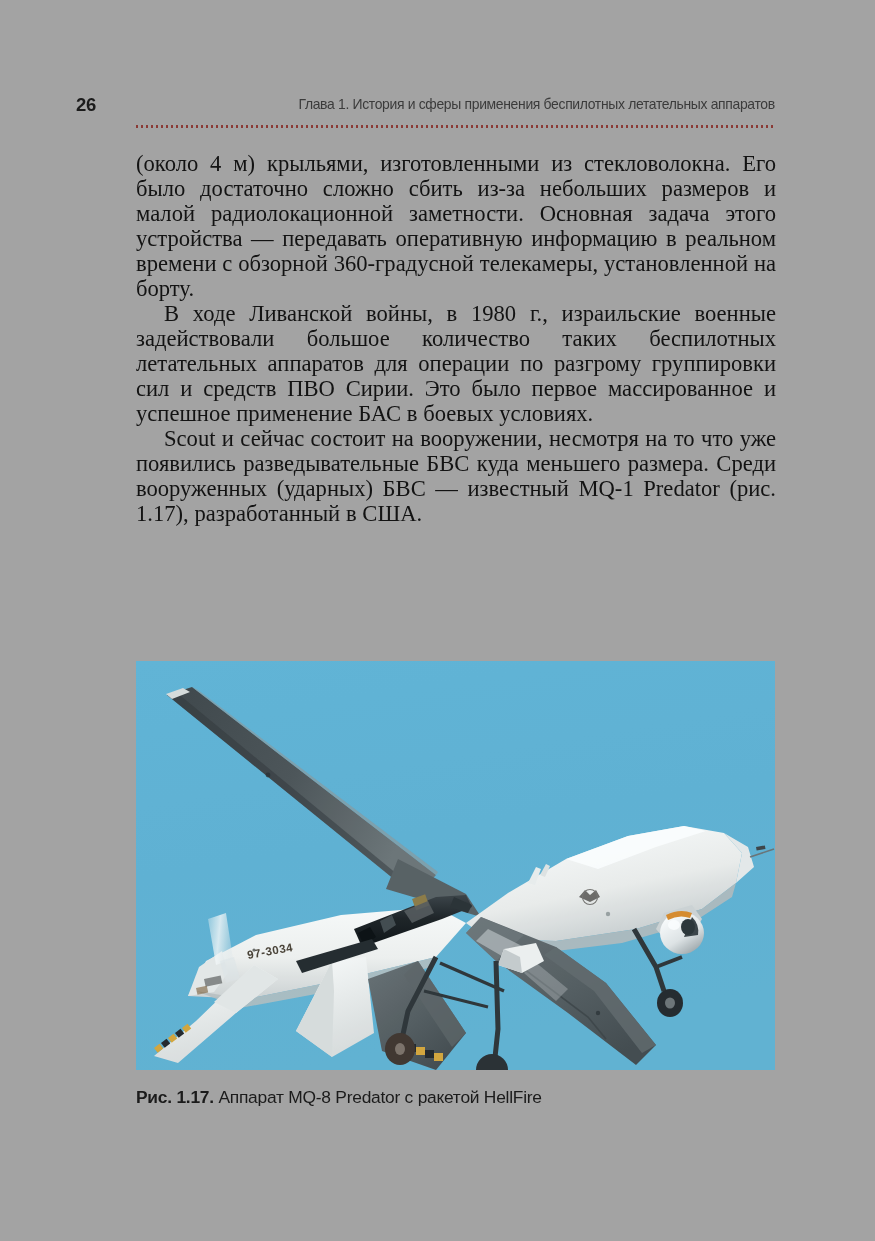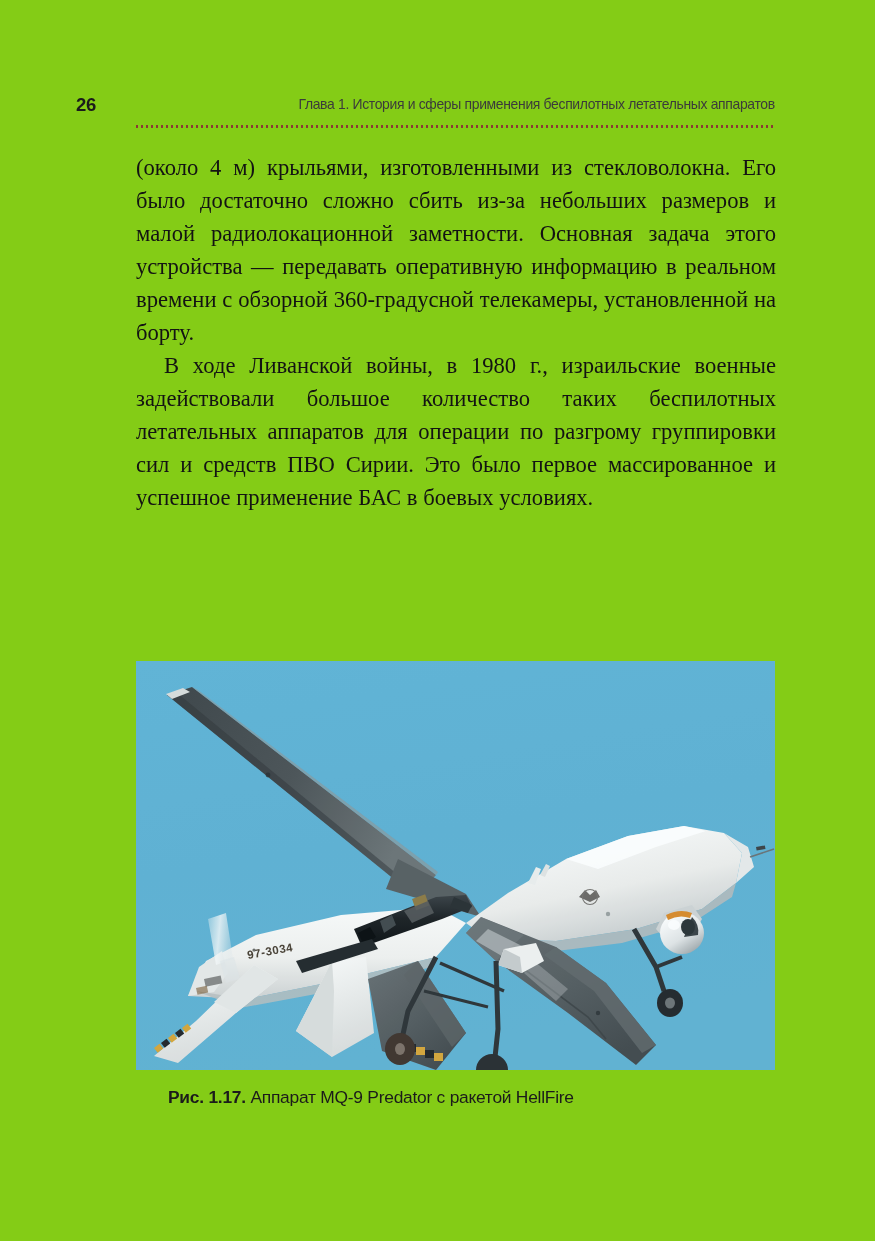--- a/index.html
+++ b/index.html
@@ -10,21 +10,21 @@
   body {
     width: 875px;
     height: 1241px;
     position: relative;
     font-family: "Liberation Serif", serif;
     -webkit-font-smoothing: antialiased;
   }
   .page {
     position: absolute;
     inset: 0;
-    background: #84cc16;
+    background: #a3a3a3;
   }
 
   
   .runhead {
     position: absolute;
     left: 76px;
     top: 94px;
     width: 699px;
     height: 24px;
   }
@@ -67,21 +67,21 @@
   .body-col {
     position: absolute;
     left: 136px;
     top: 151px;
     width: 640px;
   }
   .body-col p {
     margin: 0;
     font-family: "Liberation Serif", serif;
     font-size: 22.6px;
-    line-height: 33px;
+    line-height: 25px;
     color: #131313;
     text-align: justify;
     text-justify: inter-word;
     text-indent: 28px;
     hyphens: manual;
     word-spacing: 0.1px;
   }
   .body-col p.noindent {
     text-indent: 0;
   }
@@ -107,40 +107,40 @@
   }
   .figure-caption {
     margin-top: 17px;
     font-family: "Liberation Sans", sans-serif;
     font-size: 17.4px;
     color: #1b1b1b;
     letter-spacing: -0.25px;
   }
   .figure-caption .cap-num {
     font-weight: 700;
-    margin-left: 32px;
   }
   .figure-caption .cap-text {
     font-weight: 400;
   }
 </style>
 </head>
 <body>
 
 <div class="page">
 
   <div class="runhead">
     <span class="folio">26</span>
     <span class="runhead-title">Глава 1.  История и сферы применения беспилотных летательных аппаратов</span>
   </div>
   <div class="rule-dotted"></div>
 
   <div class="body-col">
     <p class="noindent">(около 4 м) крыльями, изготовленными из стекловолокна. Его было достаточно сложно сбить из-за небольших размеров и малой радиолокационной заметности. Основная задача этого устройства — передавать оперативную информацию в реальном времени с обзорной 360-градусной телекамеры, установленной на борту.</p>
     <p>В ходе Ливанской войны, в 1980 г., израильские военные задействовали большое количество таких беспилотных летательных аппаратов для операции по разгрому группировки сил и средств ПВО Сирии. Это было первое массированное и успешное применение БАС в боевых условиях.</p>
+    <p>Scout и сейчас состоит на вооружении, несмотря на то что уже появились разведывательные БВС куда меньшего размера. Среди вооруженных (ударных) БВС — известный MQ-1 Predator (рис. 1.17), разработанный в США.</p>
   </div>
 
   <figure class="figure" style="margin:0;">
     <div class="figure-img">
       <svg viewBox="0 0 639 409" preserveAspectRatio="xMidYMid slice">
         <defs>
           <linearGradient id="skyG" x1="0" y1="0" x2="0.25" y2="1">
             <stop offset="0" stop-color="#62b4d6"></stop>
             <stop offset="0.5" stop-color="#5fb1d3"></stop>
             <stop offset="1" stop-color="#62b2d2"></stop>
@@ -322,17 +322,17 @@
           <ellipse cx="356" cy="409" rx="16" ry="16" fill="#2a2e31" stroke="none"></ellipse>
 
           <path d="M304,302 L368,330" stroke-width="3.4"></path>
           <path d="M288,330 L352,346" stroke-width="3"></path>
         </g>
 
         <rect x="0" y="0" width="639" height="409" fill="#5fb1d2" opacity="0.03"></rect>
       </svg>
     </div>
     <figcaption class="figure-caption">
-      <span class="cap-num">Рис. 1.17.</span><span class="cap-text"> Аппарат MQ-9 Predator с ракетой HellFire</span>
+      <span class="cap-num">Рис. 1.17.</span><span class="cap-text"> Аппарат MQ-8 Predator с ракетой HellFire</span>
     </figcaption>
   </figure>
 
 </div>
 
 </body></html>

